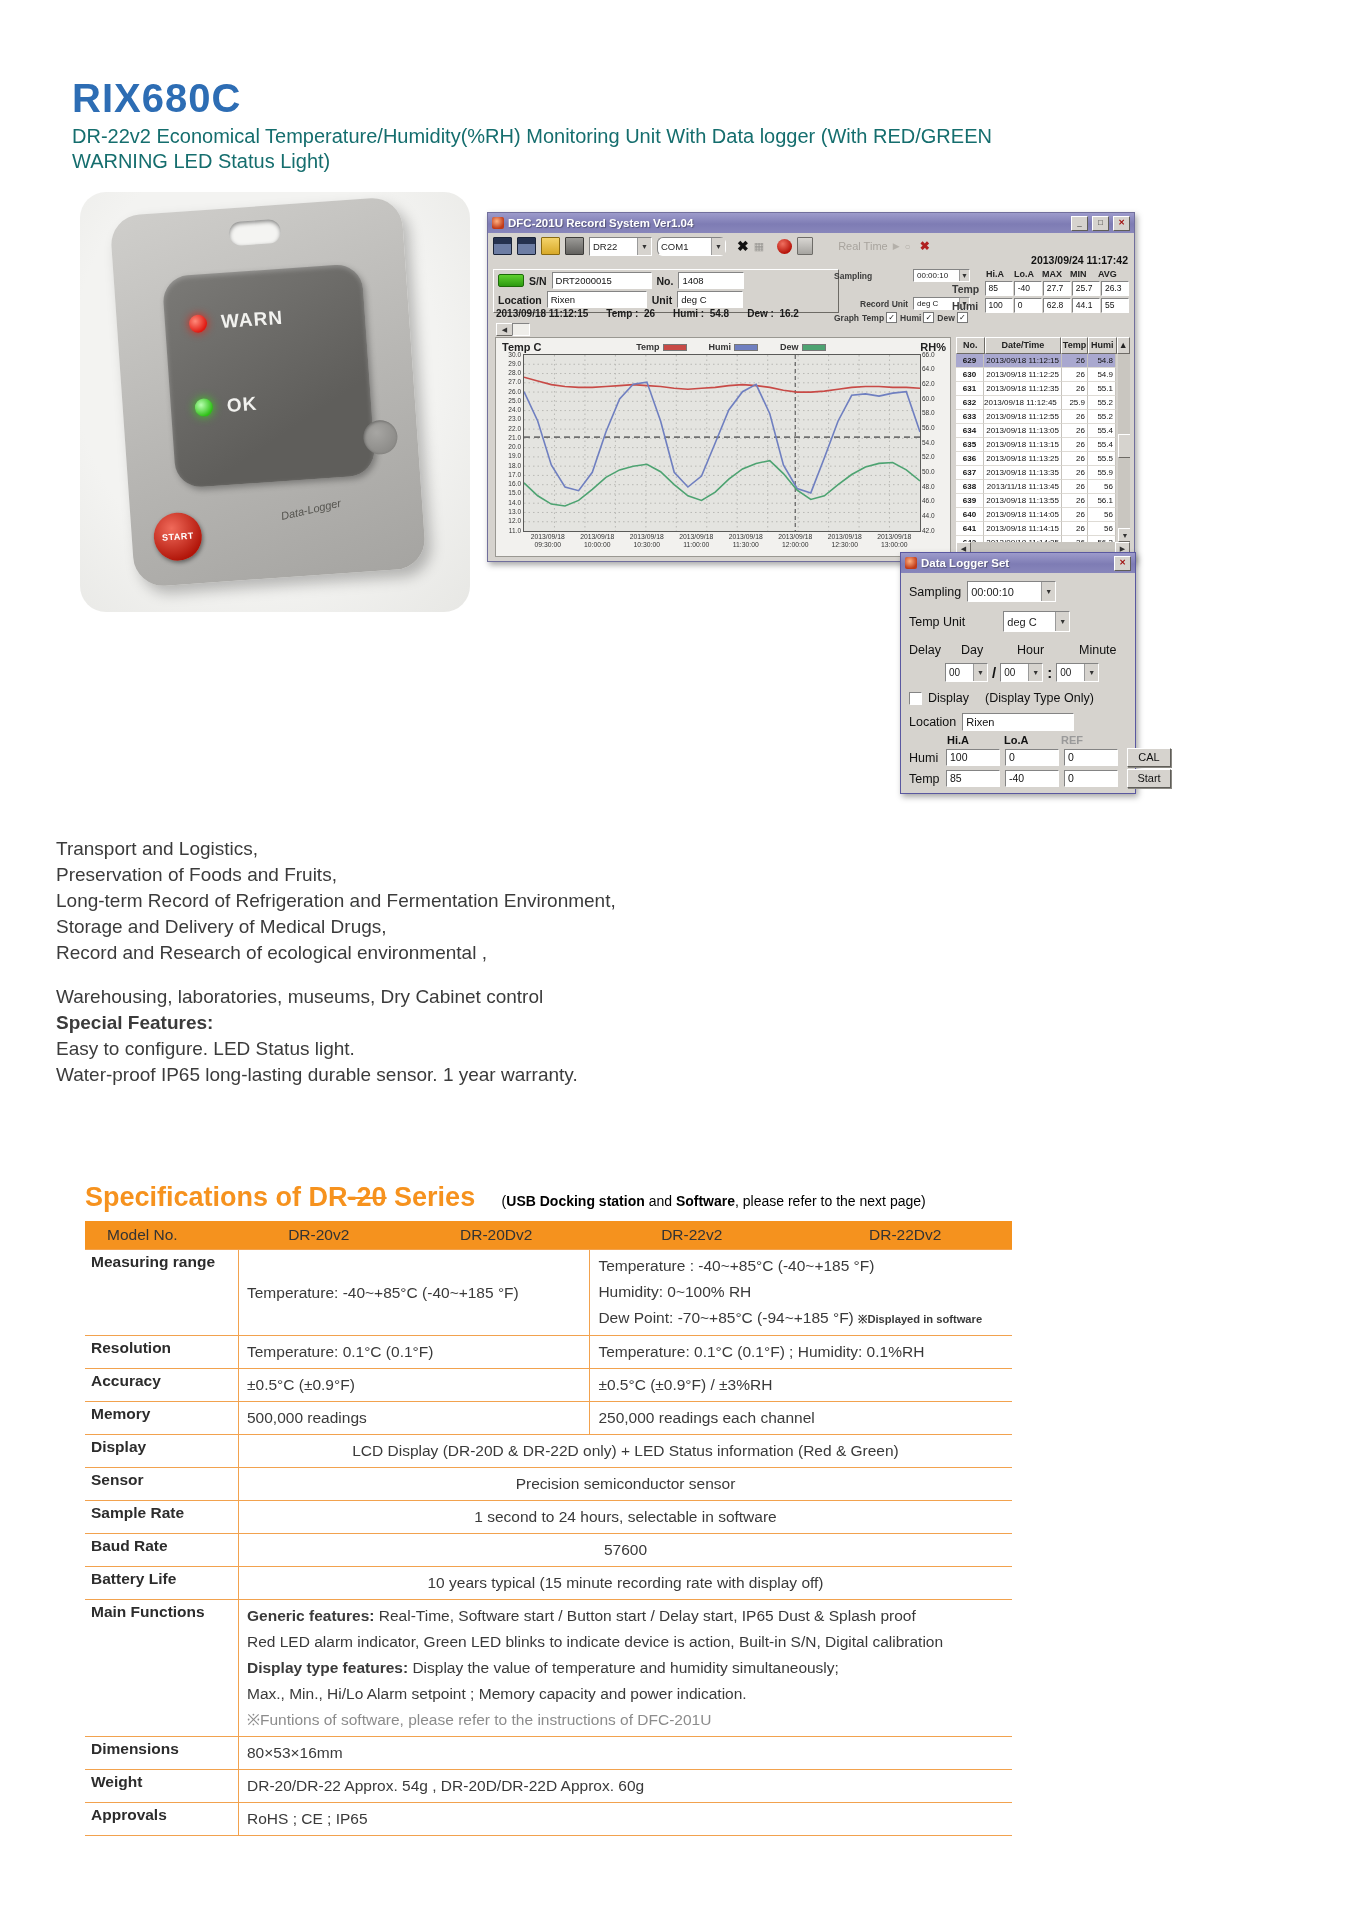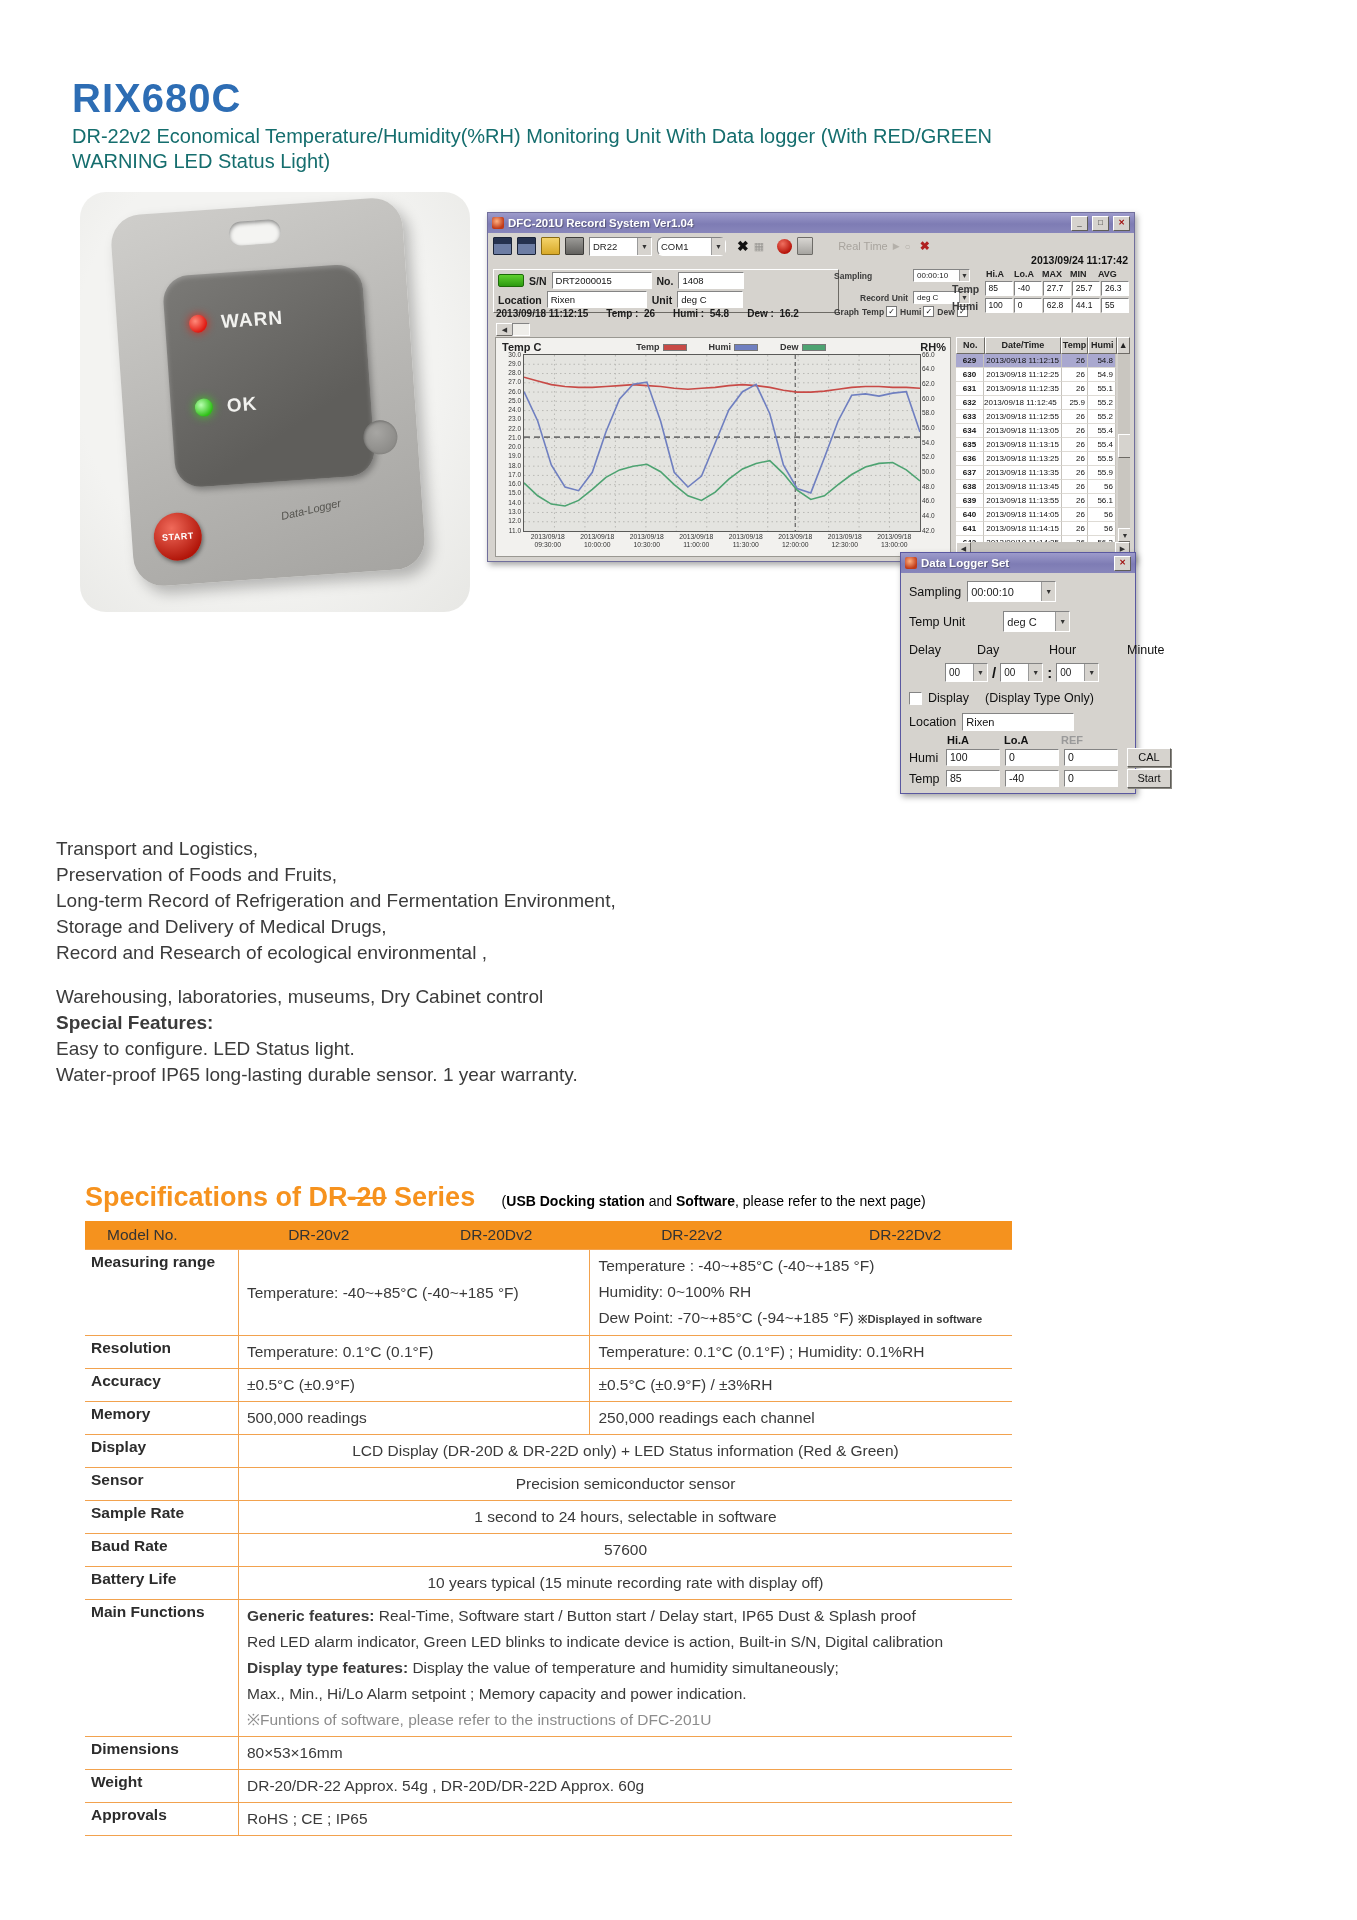--- a/index.html
+++ b/index.html
@@ -182,21 +182,21 @@
   </div>
 
   <div class="abs" style="left:346px;top:56px;width:136px;height:42px;font-size:8.5px;">
     <div style="display:flex;align-items:center;height:13px;">
       <b>Sampling</b>
       <span class="combo" style="width:52px;height:11px;font-size:8px;margin-left:auto;">
         <span>00:00:10</span>
           <span class="arrow" style="width:9px;">▼</span>
       </span>
     </div>
-    <div style="display:flex;align-items:center;height:13px;margin-top:9px;padding-left:26px;">
+    <div style="display:flex;align-items:center;height:13px;margin-top:15px;padding-left:26px;">
       <b>Record Unit</b>
       <span class="combo" style="width:52px;height:11px;font-size:8px;margin-left:auto;">
         <span>deg C</span>
           <span class="arrow" style="width:9px;">▼</span>
       </span>
     </div>
     <div style="display:flex;align-items:center;gap:3px;height:13px;margin-top:1px;" id="graph-checks">
       <b>Graph</b>
     <span style="display: flex; align-items: center; gap: 2px;">
           <b>Temp</b>
@@ -436,21 +436,21 @@
             <div class="rec-c" style="width: 28px; text-align: right; padding-right: 2px; box-sizing: border-box;">55.5</div>
           </div>
           <div class="rec-row">
             <div class="rec-c" style="width: 28px; text-align: center; padding-right: 0px; box-sizing: border-box; font-weight: bold;">637</div>
             <div class="rec-c" style="width: 78px; text-align: right; padding-right: 2px; box-sizing: border-box;">2013/09/18 11:13:35</div>
             <div class="rec-c" style="width: 26px; text-align: right; padding-right: 2px; box-sizing: border-box;">26</div>
             <div class="rec-c" style="width: 28px; text-align: right; padding-right: 2px; box-sizing: border-box;">55.9</div>
           </div>
           <div class="rec-row">
             <div class="rec-c" style="width: 28px; text-align: center; padding-right: 0px; box-sizing: border-box; font-weight: bold;">638</div>
-            <div class="rec-c" style="width: 78px; text-align: right; padding-right: 2px; box-sizing: border-box;">2013/09/18 11:13:45</div>
+            <div class="rec-c" style="width: 78px; text-align: right; padding-right: 2px; box-sizing: border-box;">2013/11/18 11:13:45</div>
             <div class="rec-c" style="width: 26px; text-align: right; padding-right: 2px; box-sizing: border-box;">26</div>
             <div class="rec-c" style="width: 28px; text-align: right; padding-right: 2px; box-sizing: border-box;">56</div>
           </div>
           <div class="rec-row">
             <div class="rec-c" style="width: 28px; text-align: center; padding-right: 0px; box-sizing: border-box; font-weight: bold;">639</div>
             <div class="rec-c" style="width: 78px; text-align: right; padding-right: 2px; box-sizing: border-box;">2013/09/18 11:13:55</div>
             <div class="rec-c" style="width: 26px; text-align: right; padding-right: 2px; box-sizing: border-box;">26</div>
             <div class="rec-c" style="width: 28px; text-align: right; padding-right: 2px; box-sizing: border-box;">56.1</div>
           </div>
           <div class="rec-row">
@@ -507,21 +507,21 @@
   </div>
 
   <div class="dlg-row" style="left:8px;top:58px;gap:6px;">
     <span class="dlg-label">Temp Unit</span>
     <span class="combo" style="width:62px;height:19px;font-size:11px;margin-left:32px;">
       <span>deg C</span>
         <span class="arrow">▼</span>
     </span>
   </div>
 
-  <div class="dlg-row" style="left:8px;top:90px;gap:16px;">
+  <div class="dlg-row" style="left:8px;top:90px;gap:0;">
     <span class="dlg-label" style="width:52px;">Delay</span>
     <span class="dlg-label" style="width:56px;">Day</span>
     <span class="dlg-label" style="width:62px;">Hour</span>
     <span class="dlg-label">Minute</span>
   </div>
   <div class="dlg-row" style="left:44px;top:110px;gap:4px;" id="delay-combos">
       <span class="combo" style="width: 38px; height: 17px; font-size: 10px;">
         <span>00</span>
         <span class="arrow">▼</span>
       </span>

